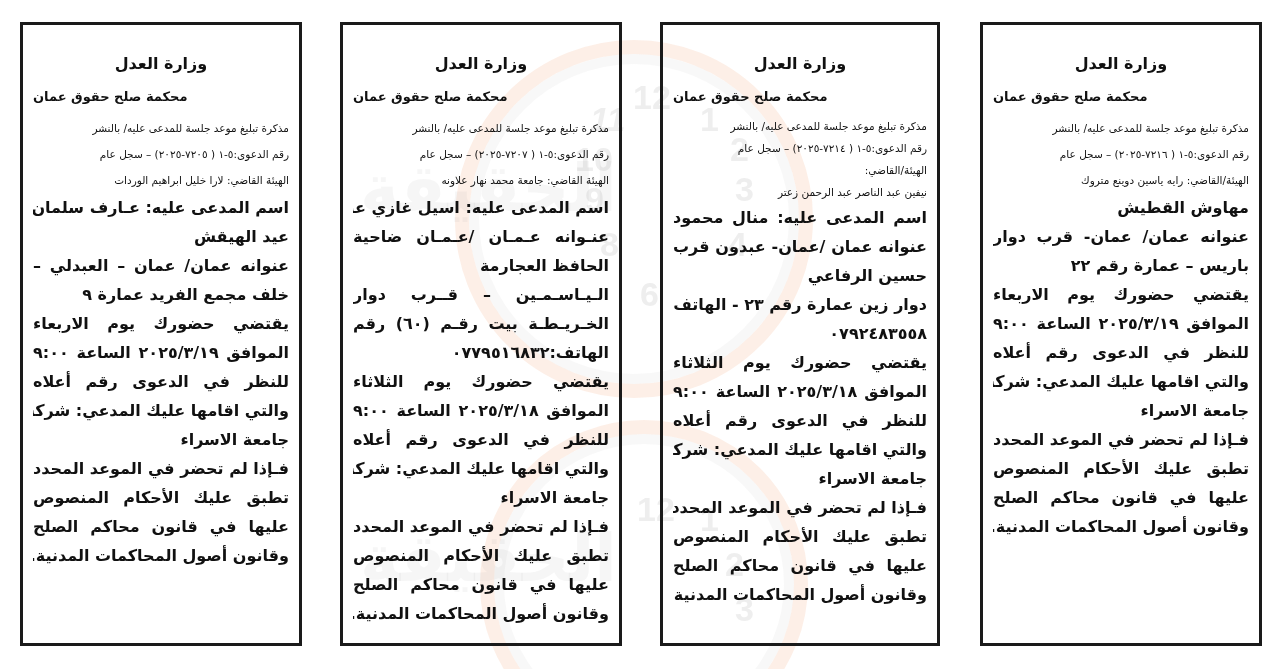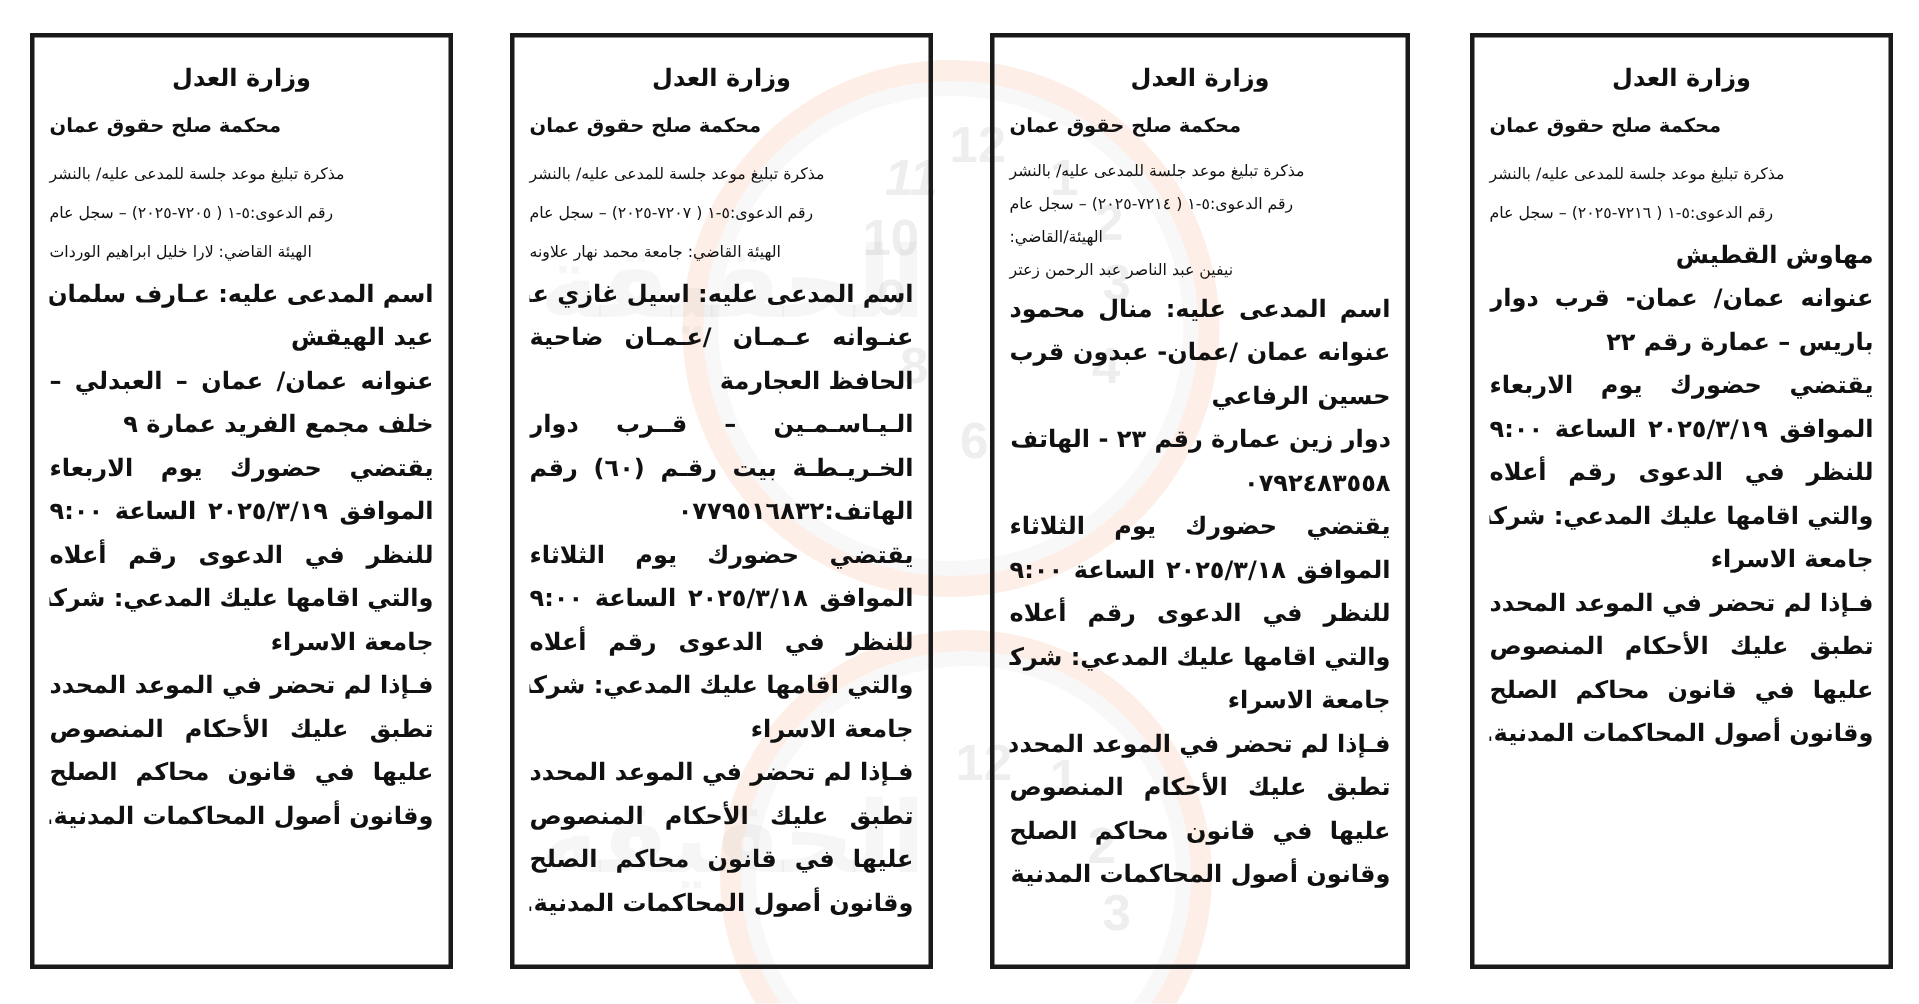--- a/index.html
+++ b/index.html
@@ -59,30 +59,30 @@
     .notice.n1 { left: 980px; width: 282px; }
     .notice.n2 { left: 660px; width: 280px; }
     .notice.n3 { left: 340px; width: 282px; }
     .notice.n4 { left: 20px;  width: 282px; }
 
     .ministry {
       text-align: center;
       font-weight: bold;
       font-size: 16px;
       line-height: 30px;
-      margin-top: 6px;
+      margin-top: 18px;
     }
     .court {
       text-align: left;
       font-weight: bold;
       font-size: 13px;
       line-height: 36px;
     }
     .small {
-      text-align: left;
+      text-align: right;
       font-size: 10.5px;
       line-height: 26px;
       white-space: nowrap;
     }
     .small.tight { line-height: 22px; }
     .body-line {
       font-weight: bold;
       font-size: 16px;
       line-height: 29px;
       text-align: justify;
@@ -114,20 +114,21 @@
 <div class="wm-num" style="left:725px;top:545px;">2</div>
 <div class="wm-num" style="left:735px;top:590px;">3</div>
 <div class="wm-text" style="left:360px;top:150px;">الحقيقة</div>
 <div class="wm-text" style="left:360px;top:520px;">الحقيقة</div>
 
 <div class="notice n1">
   <div class="ministry">وزارة العدل</div>
   <div class="court">محكمة صلح حقوق عمان</div>
   <div class="small">مذكرة تبليغ موعد جلسة للمدعى عليه/ بالنشر</div>
   <div class="small">رقم الدعوى:٥-١ ( ٧٢١٦-٢٠٢٥) – سجل عام</div>
+  <div class="small">الهيئة/القاضي: رايه ياسين دوينع متروك</div>
   <div class="body-line last">مهاوش القطيش</div>
   <div class="body-line">عنوانه عمان/ عمان- قرب دوار</div>
   <div class="body-line last">باريس – عمارة رقم ٢٢</div>
   <div class="body-line">يقتضي حضورك يوم الاربعاء</div>
   <div class="body-line">الموافق ٢٠٢٥/٣/١٩ الساعة ٩:٠٠</div>
   <div class="body-line">للنظر في الدعوى رقم أعلاه</div>
   <div class="body-line">والتي اقامها عليك المدعي: شركة</div>
   <div class="body-line last">جامعة الاسراء</div>
   <div class="body-line">فـإذا لم تحضر في الموعد المحدد</div>
   <div class="body-line">تطبق عليك الأحكام المنصوص</div>

